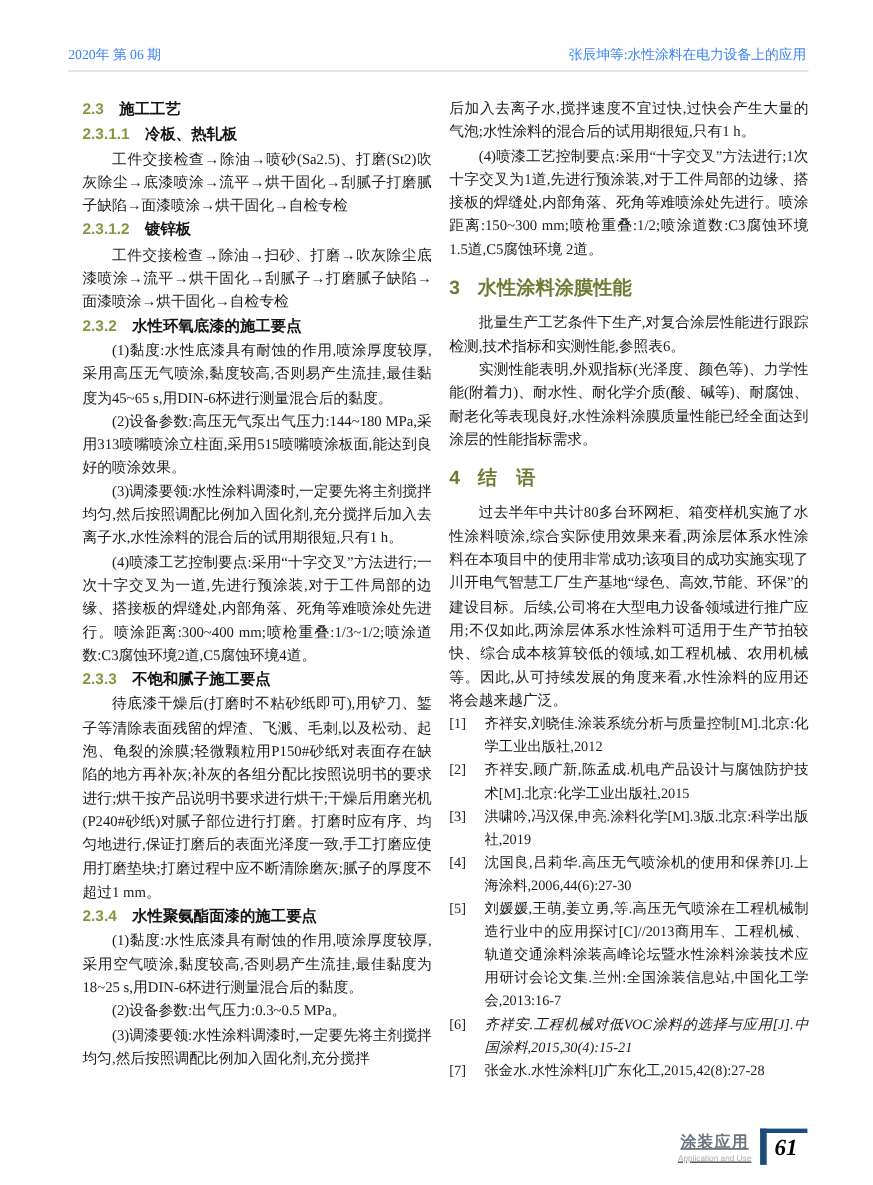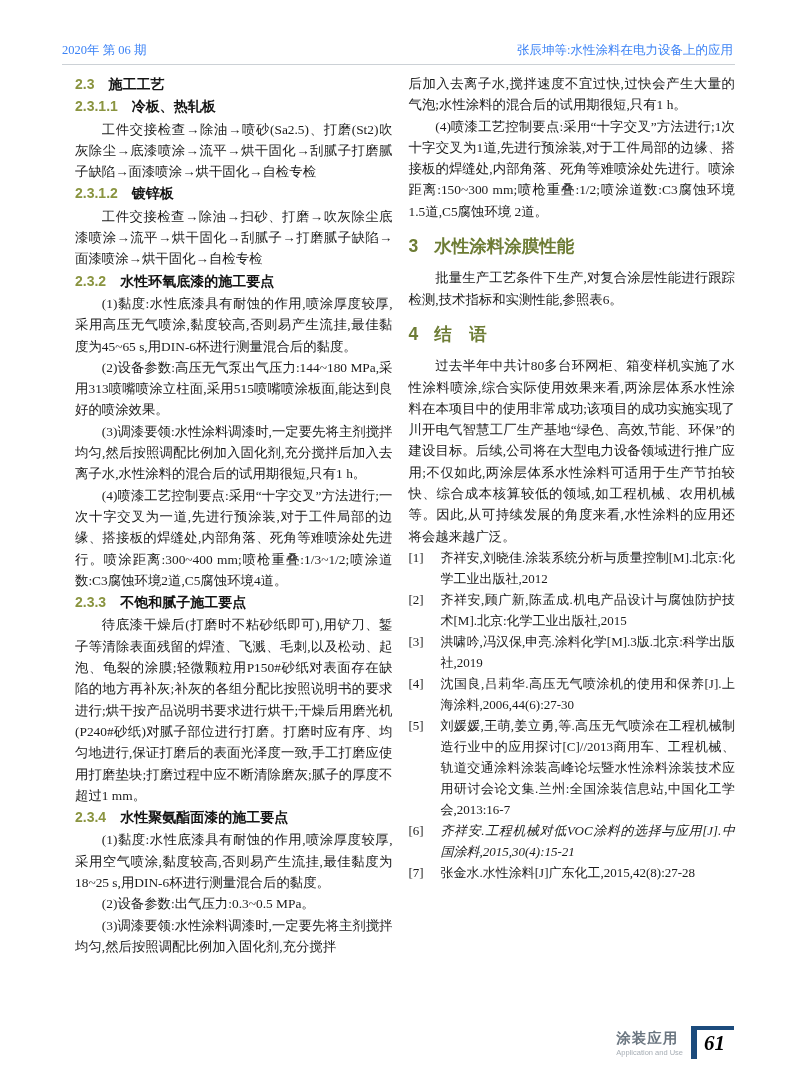--- a/index.html
+++ b/index.html
@@ -15,21 +15,21 @@
 
   
   .hdr {
     display: flex; justify-content: space-between; align-items: flex-end;
     font-size: 12.5px; color: #3b82f6;
     border-bottom: 1px solid #ccd1d6;
     padding: 0 2px 5px 0;
   }
 
   
-  .cols { display: flex; margin-top: 8px; margin-left: 13px; }
+  .cols { display: flex; margin-top: 23px; margin-left: 13px; }
   .col { width: 318px; font-size: 13.4px; line-height: 21.3px; text-align: justify; }
   .col.right { width: 327px; margin-left: 16px; }
 
   .col p { margin: 0; text-indent: 2em; }
   .col p.noindent { text-indent: 0; }
 
   .h2 { font-weight: bold; font-size: 14px; margin: 1px 0; font-family: "Liberation Sans", sans-serif; }
   .h2 .num { color: #8a9440; margin-right: 14px; font-weight: bold; }
   .h2 .ttl { color: #141414; }
 
@@ -39,21 +39,21 @@
   .refs-title { text-align: center; font-weight: bold; font-size: 14px; margin: 14px 0 6px 0; }
   .ref { display: flex; margin: 0; font-size: 13px; line-height: 21px; }
   .ref .rnum { width: 32px; flex: 0 0 32px; }
   .ref .rtxt { flex: 1; text-align: justify; }
 
   
   .footer {
     position: absolute; right: 60px; bottom: 18px;
     display: flex; align-items: flex-start;
   }
-  .footer .labels { text-align: left; margin-right: 8px; padding-top: 3px; }
+  .footer .labels { text-align: center; margin-right: 8px; padding-top: 3px; text-decoration: underline; }
   .footer .cn { font-size: 14.5px; font-weight: bold; color: #6b7680; font-family: "Liberation Sans", sans-serif; letter-spacing: 1px; }
   .footer .en { font-size: 7.5px; color: #a7aeb5; font-family: "Liberation Sans", sans-serif; }
   .pagenum {
     border-top: 4px solid #1c4b7c;
     border-left: 6px solid #1c4b7c;
     padding: 0 9px 3px 7px;
     font-style: italic; font-weight: bold;
     font-size: 21px; color: #000000;
     font-family: "Liberation Serif", serif;
     line-height: 26px;
@@ -86,20 +86,21 @@
         <div class="h2"><span class="num">2.3.4</span><span class="ttl">水性聚氨酯面漆的施工要点</span></div>
         <p>(1)黏度:水性底漆具有耐蚀的作用,喷涂厚度较厚,采用空气喷涂,黏度较高,否则易产生流挂,最佳黏度为18~25 s,用DIN-6杯进行测量混合后的黏度。</p>
         <p>(2)设备参数:出气压力:0.3~0.5 MPa。</p>
         <p>(3)调漆要领:水性涂料调漆时,一定要先将主剂搅拌均匀,然后按照调配比例加入固化剂,充分搅拌</p>
       </div>
     <div class="col right" id="col-right">
         <p class="noindent">后加入去离子水,搅拌速度不宜过快,过快会产生大量的气泡;水性涂料的混合后的试用期很短,只有1 h。</p>
         <p>(4)喷漆工艺控制要点:采用“十字交叉”方法进行;1次十字交叉为1道,先进行预涂装,对于工件局部的边缘、搭接板的焊缝处,内部角落、死角等难喷涂处先进行。喷涂距离:150~300 mm;喷枪重叠:1/2;喷涂道数:C3腐蚀环境1.5道,C5腐蚀环境 2道。</p>
         <div class="h1"><span class="num">3</span><span class="ttl">水性涂料涂膜性能</span></div>
         <p>批量生产工艺条件下生产,对复合涂层性能进行跟踪检测,技术指标和实测性能,参照表6。</p>
+        <p>实测性能表明,外观指标(光泽度、颜色等)、力学性能(附着力)、耐水性、耐化学介质(酸、碱等)、耐腐蚀、耐老化等表现良好,水性涂料涂膜质量性能已经全面达到涂层的性能指标需求。</p>
         <div class="h1"><span class="num">4</span><span class="ttl">结　语</span></div>
         <p>过去半年中共计80多台环网柜、箱变样机实施了水性涂料喷涂,综合实际使用效果来看,两涂层体系水性涂料在本项目中的使用非常成功;该项目的成功实施实现了川开电气智慧工厂生产基地“绿色、高效,节能、环保”的建设目标。后续,公司将在大型电力设备领域进行推广应用;不仅如此,两涂层体系水性涂料可适用于生产节拍较快、综合成本核算较低的领域,如工程机械、农用机械等。因此,从可持续发展的角度来看,水性涂料的应用还将会越来越广泛。</p>
         <div class="ref">
           <span class="rnum" style="display: block;">[1]</span>
           <span class="rtxt" style="display: block;">齐祥安,刘晓佳.涂装系统分析与质量控制[M].北京:化学工业出版社,2012</span>
         </div>
         <div class="ref">
           <span class="rnum" style="display: block;">[2]</span>
           <span class="rtxt" style="display: block;">齐祥安,顾广新,陈孟成.机电产品设计与腐蚀防护技术[M].北京:化学工业出版社,2015</span>
         </div>

